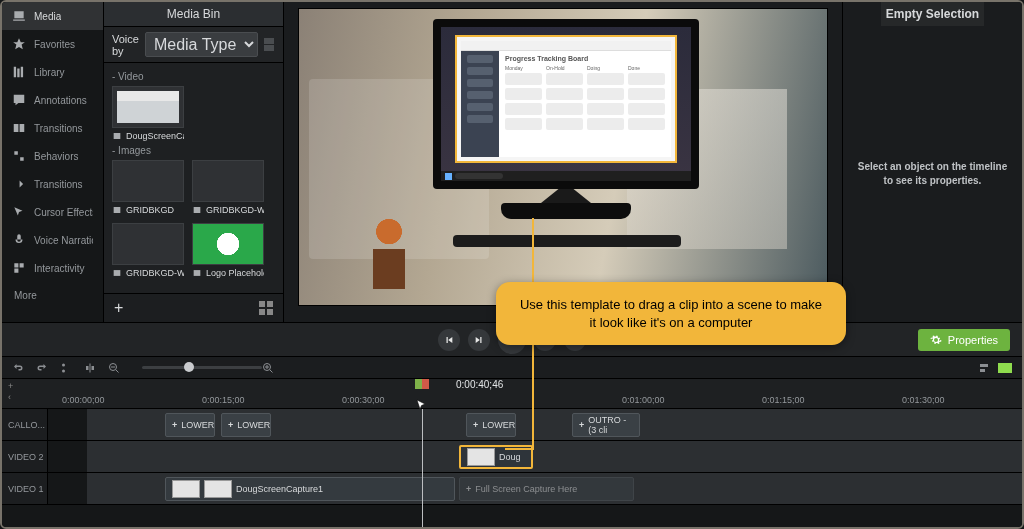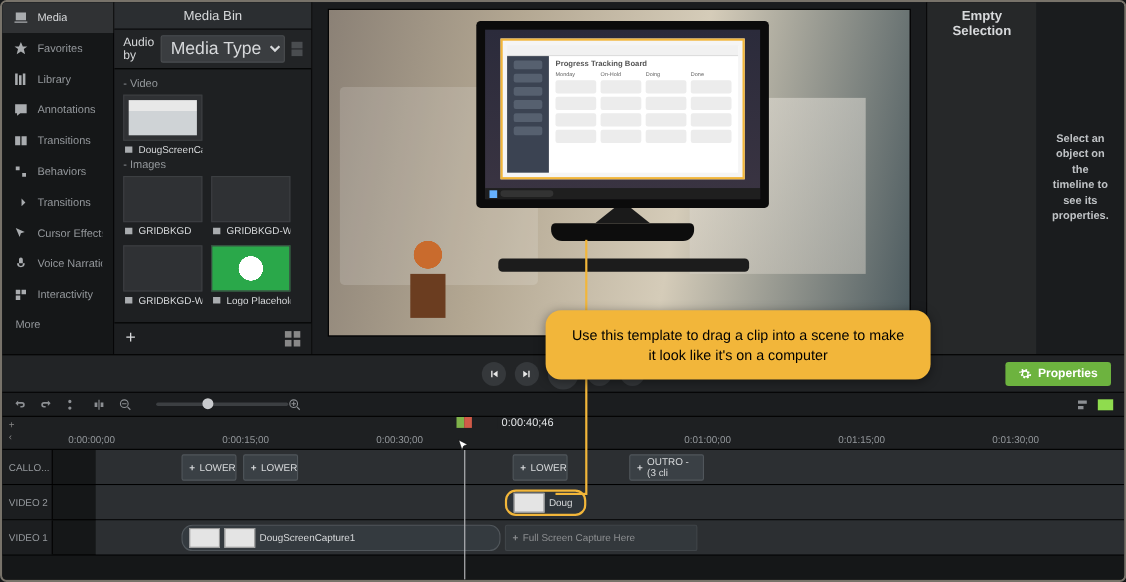--- a/index.html
+++ b/index.html
@@ -75,31 +75,31 @@
   .fb-card{height:12px; background:#ececec; border-radius:2px; margin-bottom:3px;}
   .taskbar{position:absolute; left:0;right:0;bottom:0;height:10px;background:#1f1f1f; display:flex; align-items:center; padding:0 4px; gap:3px;}
   .taskbar .win{width:7px;height:7px;background:#66b1ff;}
   .taskbar .tb{width:48px;height:6px;background:#333;border-radius:3px;}
   .mon-stand{width:50px;height:14px;background:#1a1a1a; margin:0 auto; clip-path:polygon(35% 0,65% 0,100% 100%,0 100%);}
   .mon-base{width:130px;height:16px;background:#0d0d0d;border-radius:4px 4px 10px 10px;margin:0 auto;}
   .keyboard{position:absolute; left:154px; top:226px; width:228px; height:12px; background:#1c1c1c; border-radius:4px;}
   .callout-line{position:absolute; width:2px; background:var(--accent-yellow);}
   .callout{position:absolute; background:var(--accent-yellow); color:#000; font-size:13px; line-height:1.35; padding:14px 20px; border-radius:14px; width:350px; text-align:center; box-shadow:0 2px 10px rgba(0,0,0,.4);}
   
-  .right-panel{width:180px; background:#1a1c1e; border-left:1px solid #000; display:flex;flex-direction:row;}
+  .right-panel{width:180px; background:#1a1c1e; border-left:1px solid #000; display:flex;flex-direction:column;align-items:center;}
   .rp-head{background:#262829; text-align:center; padding:5px; font-size:12px; font-weight:600;}
   .rp-body{flex:1; display:flex; align-items:center; justify-content:center; padding:14px; text-align:center; color:#bfc2c5; font-size:10px; font-weight:600; line-height:1.4;}
   
   .playbar{height:34px; background:#222426; display:flex; align-items:center; justify-content:space-between; padding:0 12px; border-top:1px solid #000; position:relative;}
   .play-controls{display:flex; gap:8px; align-items:center; position:absolute; left:50%; transform:translateX(-50%);}
   .pbtn{width:22px;height:22px; border-radius:50%; background:#35383b; display:flex;align-items:center;justify-content:center; cursor:pointer;}
   .pbtn.big{width:28px;height:28px;}
   .pbtn svg{width:10px;height:10px;fill:#e8e8e8;}
   .pbtn.big svg{width:12px;height:12px;}
-  .props-btn{background:var(--accent-green); color:#fff; padding:5px 12px; border-radius:3px; display:flex;align-items:center;gap:6px; font-size:11px; cursor:pointer;font-weight:bold;}
+  .props-btn{background:var(--accent-green); color:#fff; padding:5px 12px; border-radius:3px; display:flex;align-items:center;gap:6px; font-size:11px; cursor:pointer;}
   .props-btn svg{width:12px;height:12px;fill:#fff;}
   
   .timeline{flex:1; background:var(--bg-dark); display:flex; flex-direction:column; border-top:1px solid #000;  overflow:hidden}
   .tl-tools{height:22px; display:flex; align-items:center; gap:12px; padding:0 10px; background:#1b1d1f; border-bottom:1px solid #000; position:relative;}
   .tl-tools svg{width:12px;height:12px;fill:#8c8f93;}
   .tl-tools .tool{cursor:pointer;}
   .zoom{position:absolute; left:140px; width:120px; height:3px; background:#3c3f42; border-radius:2px;}
   .zoom::after{content:'';position:absolute;left:42px;top:-4px;width:10px;height:10px;border-radius:50%;background:#c9cbce;}
   .tl-tools .right-icons{margin-left:auto;display:flex;gap:8px;align-items:center;}
   .green-dot{width:14px;height:10px;background:#8fdc4e;}
@@ -110,21 +110,21 @@
   .playhead-head{position:absolute; top:0; width:14px;height:10px; transform:translateX(-7px); z-index:6;}
   .playhead-head .g{position:absolute;left:0;top:0;width:7px;height:10px;background:#7fb24a;}
   .playhead-head .r{position:absolute;right:0;top:0;width:7px;height:10px;background:#d05a48;}
   .timecode{position:absolute; top:0px; font-size:10px; color:#e2e4e6; background:#1e2022; padding:0 4px;}
   .tracks{flex:1; position:relative; overflow:hidden;}
   .track{height:32px; display:flex; align-items:center; border-bottom:1px solid #000;gap:39px;}
   .track-label{width:46px; height:100%; display:flex;align-items:center; padding-left:6px; font-size:9px; color:var(--text-dim); background:#1c1e20; border-right:1px solid #000; overflow:hidden;}
   .track-content{flex:1; height:100%; position:relative; background:var(--track);}
   .clip{position:absolute; top:4px; height:24px; background:#3a4045; border:1px solid #50565b; border-radius:2px; display:flex;align-items:center; gap:4px; padding:0 6px; font-size:9px; color:var(--text); overflow:hidden; cursor:pointer;}
   .clip .plus-mark{font-weight:700;}
-  .clip.video{background:#343a3f;border-radius:10px;}
+  .clip.video{background:#343a3f;}
   .clip.video .th{width:28px;height:18px;background:#e4e4e4;border:1px solid #999;flex:none;}
   .clip.highlighted{border:2px solid var(--accent-yellow); background:#2e343a;}
   .cursor-icon{position:absolute; width:12px;height:16px; z-index:8;}
 </style>
 </head>
 <body>
 
 <div class="app">
   <div class="upper">
 
@@ -188,21 +188,21 @@
             <path d="M4 4h7v7H4zM13 4h7v7h-7zM4 13h7v7H4zM15 15l6 6"></path>
           </svg>
         <span>Interactivity</span>
       </div>
       <div class="side-more">More</div>
     </div>
 
     <div class="mediabin">
       <div class="mb-head">Media Bin</div>
       <div class="mb-sort">
-        <span>Audio by</span>
+        <span>Voice by</span>
         <select>
           <option>Media Type</option>
         </select>
         <div class="sort-btns">
           <div class="sort-btn"></div>
             <div class="sort-btn"></div>
         </div>
         <div class="add-btn">☰</div>
       </div>
       <div class="mb-body" id="mb-body">

